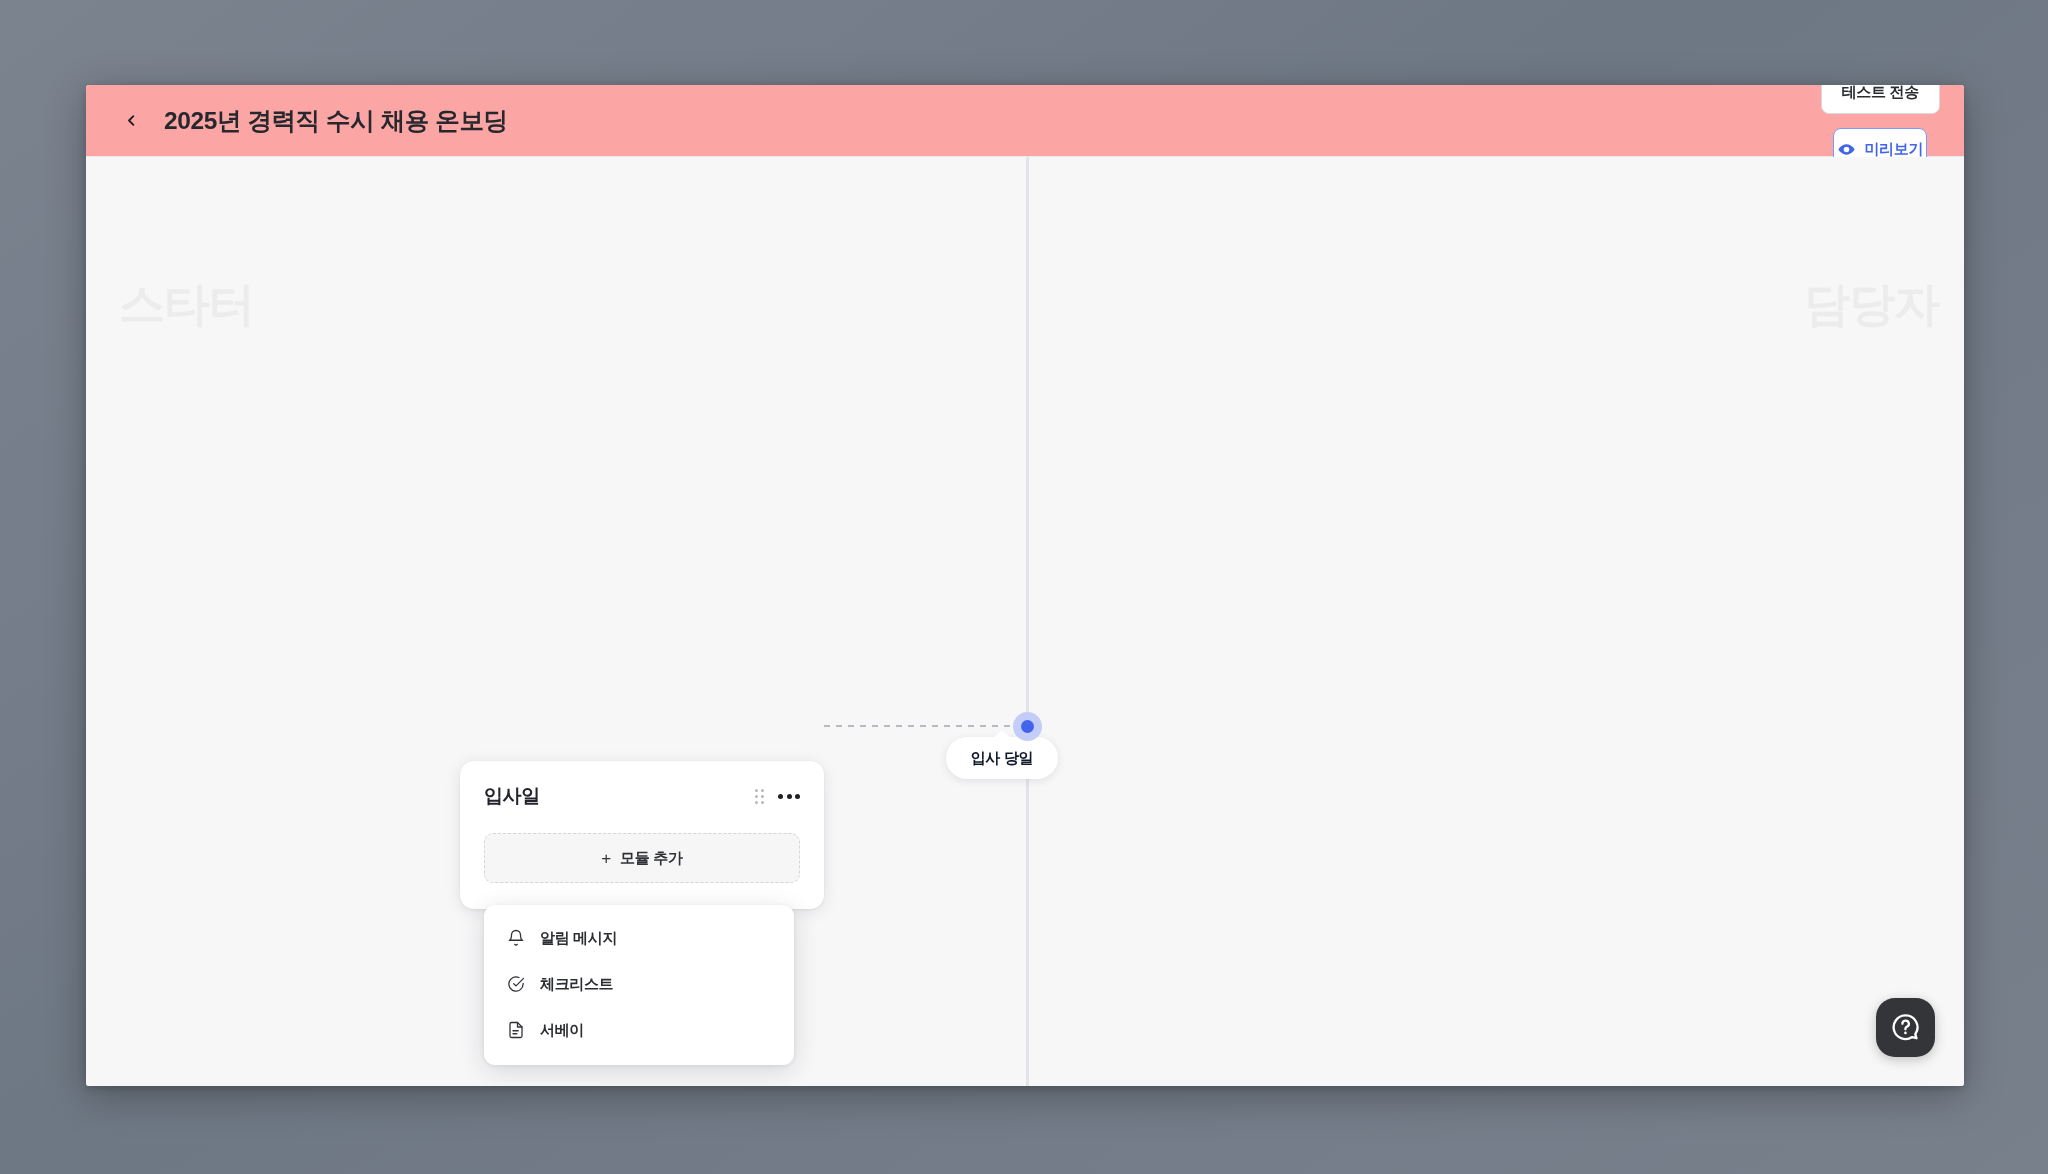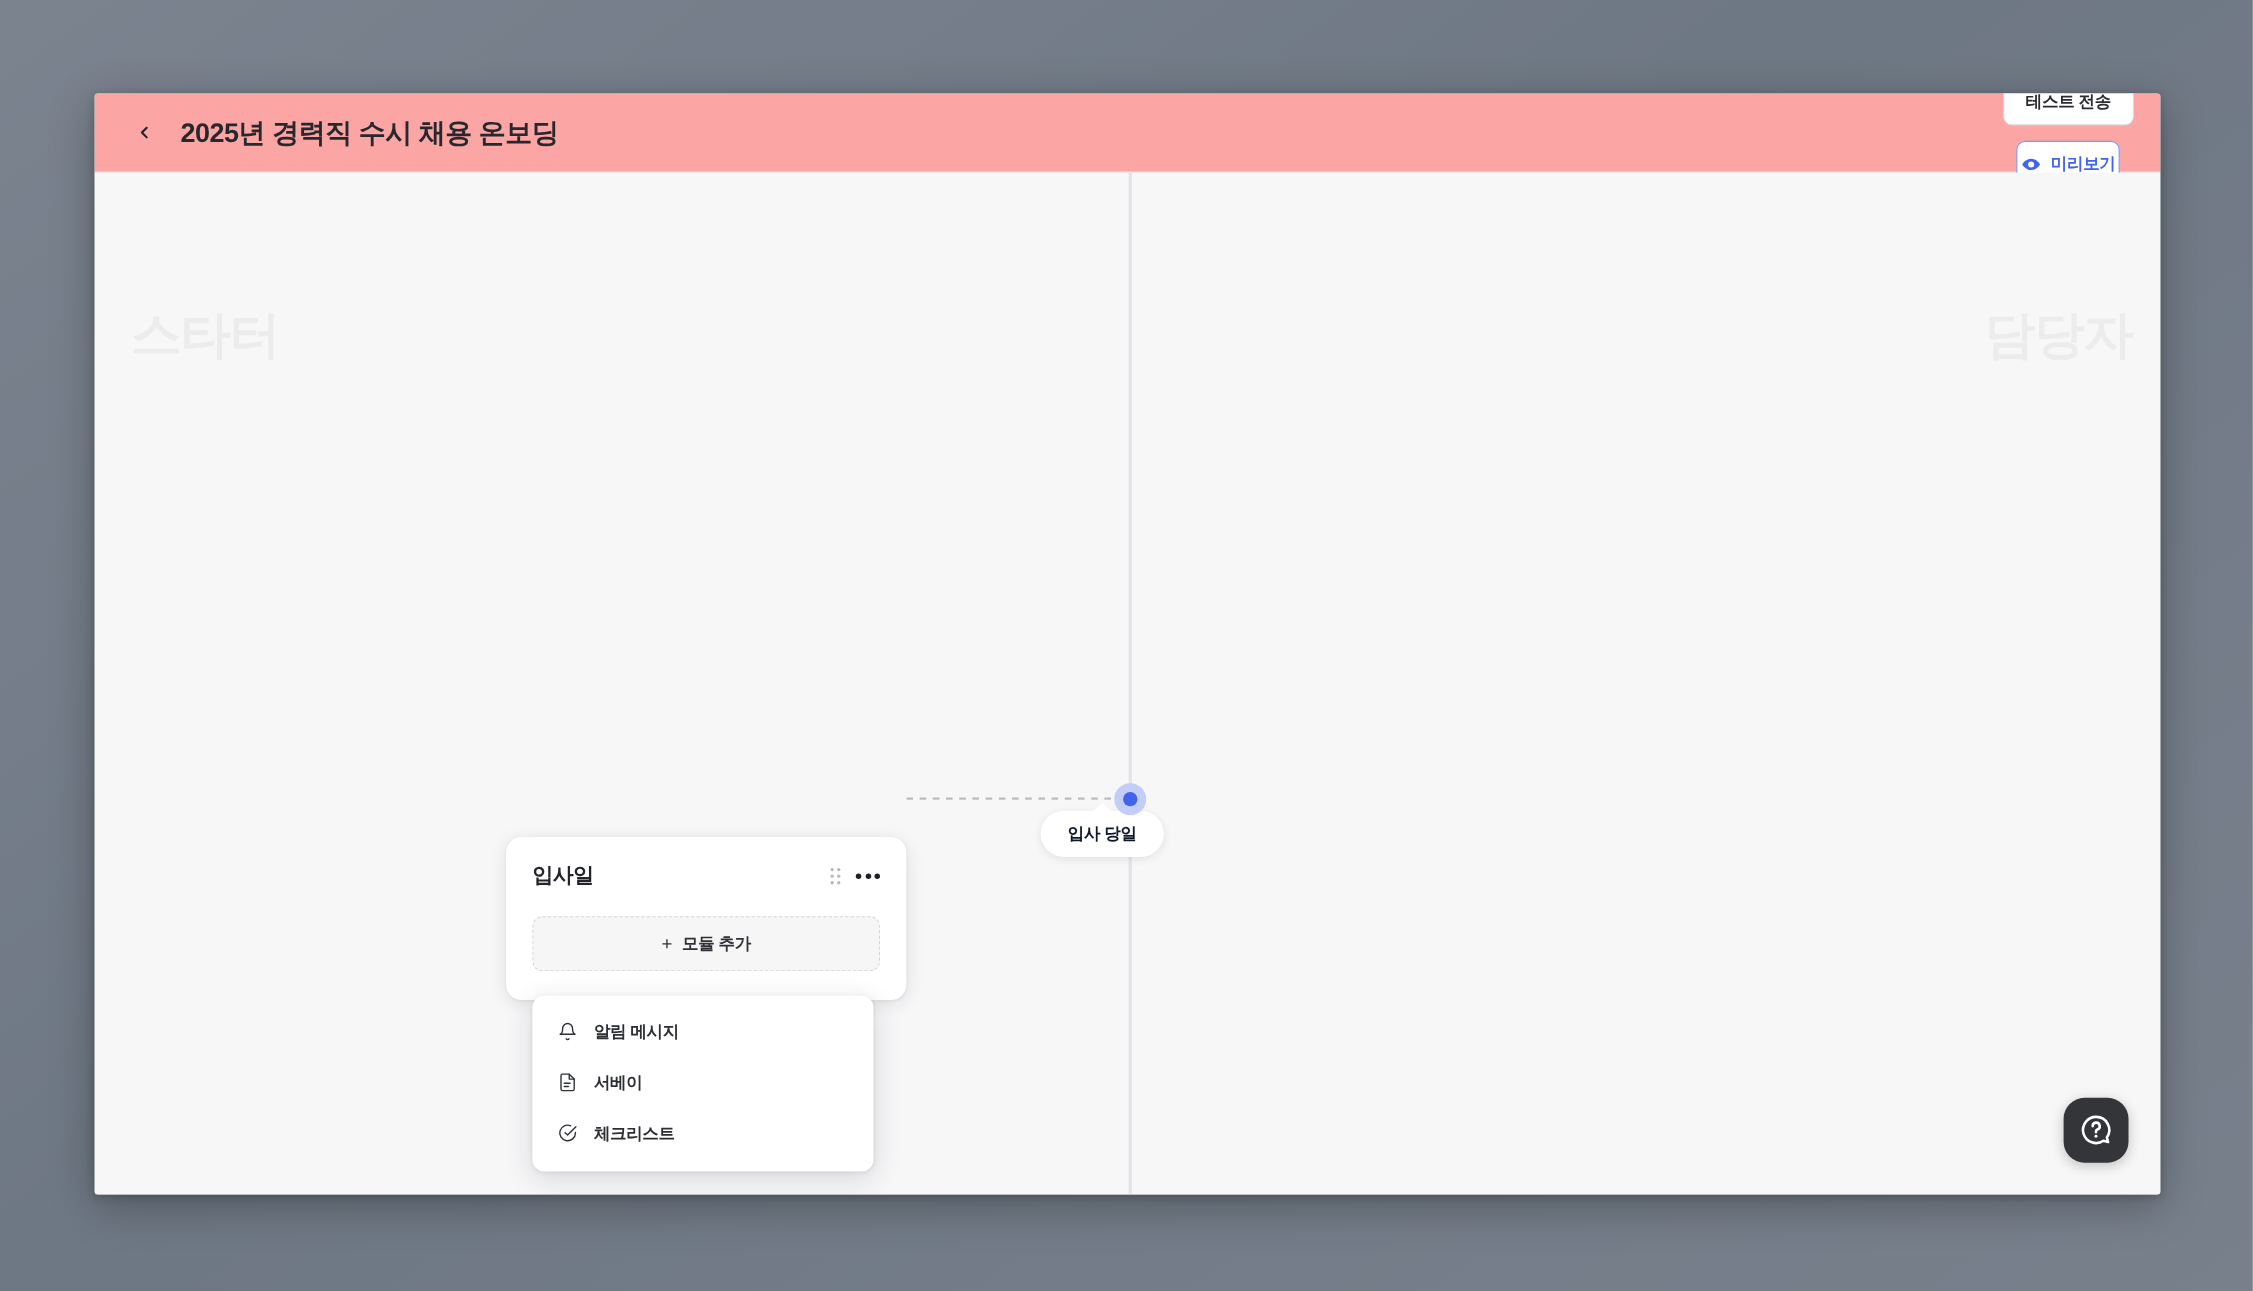--- a/index.html
+++ b/index.html
@@ -398,43 +398,43 @@
       <div class="dd-item">
         <span class="dd-icon">
           <svg width="18" height="18" viewBox="0 0 24 24" fill="none" stroke="#2f3136" stroke-width="1.7" stroke-linecap="round" stroke-linejoin="round">
             <path d="M18 8a6 6 0 1 0-12 0c0 6-3 7-3 7h18s-3-1-3-7"></path>
             <path d="M10.3 20.5a2 2 0 0 0 3.4 0"></path>
           </svg>
         </span>
         <span class="dd-label">알림 메시지</span>
       </div>
 
+
+      <div class="dd-item">
+        <span class="dd-icon">
+          <svg width="18" height="18" viewBox="0 0 24 24" fill="none" stroke="#2f3136" stroke-width="1.7" stroke-linecap="round" stroke-linejoin="round">
+            <path d="M21.5 11.2V12a9.5 9.5 0 1 1-5.6-8.7"></path>
+            <polyline points="22 4.5 12 14.5 9 11.6"></polyline>
+          </svg>
+        </span>
+        <span class="dd-label">체크리스트</span>
+      </div>
 
       <div class="dd-item">
         <span class="dd-icon">
           <svg width="18" height="18" viewBox="0 0 24 24" fill="none" stroke="#2f3136" stroke-width="1.7" stroke-linecap="round" stroke-linejoin="round">
             <path d="M14 2H6a2 2 0 0 0-2 2v16a2 2 0 0 0 2 2h12a2 2 0 0 0 2-2V8z"></path>
             <polyline points="14 2 14 8 20 8"></polyline>
             <line x1="8" y1="13" x2="15" y2="13"></line>
             <line x1="8" y1="17" x2="13" y2="17"></line>
           </svg>
         </span>
         <span class="dd-label">서베이</span>
       </div>
 
-      <div class="dd-item">
-        <span class="dd-icon">
-          <svg width="18" height="18" viewBox="0 0 24 24" fill="none" stroke="#2f3136" stroke-width="1.7" stroke-linecap="round" stroke-linejoin="round">
-            <path d="M21.5 11.2V12a9.5 9.5 0 1 1-5.6-8.7"></path>
-            <polyline points="22 4.5 12 14.5 9 11.6"></polyline>
-          </svg>
-        </span>
-        <span class="dd-label">체크리스트</span>
-      </div>
-
     </div>
 
     <div class="help-fab">
       <span>
         <svg width="31" height="31" viewBox="0 0 24 24" fill="none">
           <path d="M12 2.6a9.2 9.2 0 1 0 5.2 16.8l3.3.9-.9-3.2A9.2 9.2 0 0 0 12 2.6Z" stroke="#ffffff" stroke-width="1.8" stroke-linejoin="round"></path>
           <path d="M9.6 9.1a2.5 2.5 0 1 1 3.3 2.4c-.6.25-.95.8-.95 1.45v.45" stroke="#ffffff" stroke-width="1.8" stroke-linecap="round" fill="none"></path>
           <circle cx="11.95" cy="16.2" r="1.05" fill="#ffffff"></circle>
         </svg>
       </span>

